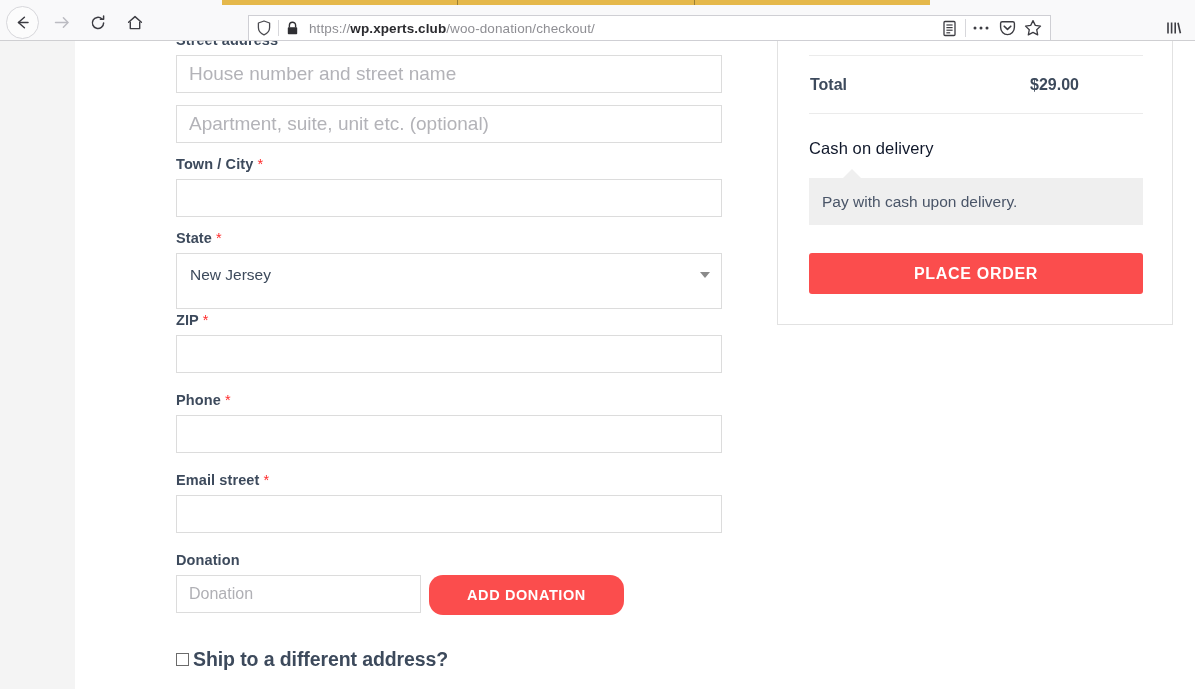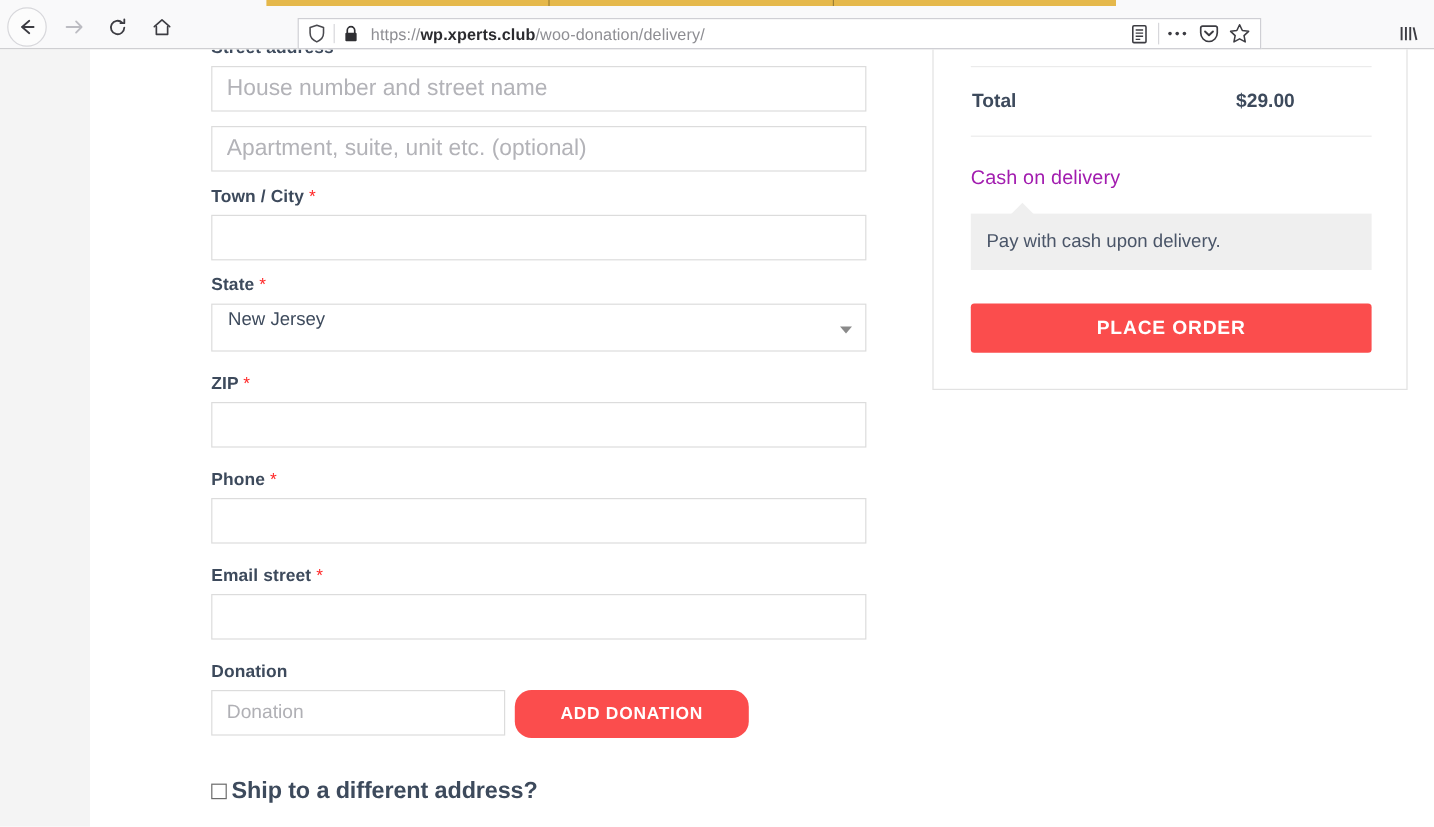--- a/index.html
+++ b/index.html
@@ -185,21 +185,21 @@
   .field-group { margin-bottom: 13px; }
   .field-group.tight { margin-bottom: 12px; }
 
   .select-wrap {
     position: relative;
     width: 546px;
     height: 44px;
   }
   .select-box {
     width: 546px;
-    height: 40px;
+    height: 56px;
     box-sizing: border-box;
     border: 1px solid #dcdcdc;
     background: #ffffff;
     font-size: 15.5px;
     color: #3d4a5c;
     padding: 0 28px 12px 13px;
     display: flex;
     align-items: center;
   }
   .select-caret {
@@ -297,21 +297,21 @@
     color: #3d4a5c;
   }
   #total-value {
     font-size: 16px;
     font-weight: bold;
     color: #3d4a5c;
     margin-right: 61px;
   }
   #payment-method-label {
     font-size: 16.5px;
-    color: #a21caf;
+    color: #0f172a;
     margin-top: 25px;
     margin-bottom: 0;
     letter-spacing: 0.1px;
   }
   #payment-box-wrap {
     position: relative;
     margin-top: 20px;
   }
   #payment-box-arrow {
     position: absolute;
@@ -401,21 +401,21 @@
       <div id="url-separator"></div>
 
       <div id="lock-icon">
         <svg width="13" height="15" viewBox="0 0 13 15">
           <path d="M3.4 6.4 L3.4 4.3 A3.1 3.1 0 0 1 9.6 4.3 L9.6 6.4" fill="none" stroke="#2f2f33" stroke-width="1.4"></path>
           <rect x="1.8" y="6.3" width="9.4" height="7" rx="0.8" fill="#2f2f33"></rect>
         </svg>
       </div>
 
       <div id="url-text">
-        <span class="url-scheme">https://</span><span class="url-host">wp.xperts.club</span><span class="url-path">/woo-donation/delivery/</span>
+        <span class="url-scheme">https://</span><span class="url-host">wp.xperts.club</span><span class="url-path">/woo-donation/checkout/</span>
       </div>
 
       <div id="url-actions">
         <div id="reader-mode-button">
           <svg width="15" height="17" viewBox="0 0 15 17">
             <rect x="2" y="1.5" width="11" height="14" rx="1" fill="none" stroke="#3c3c42" stroke-width="1.3"></rect>
             <line x1="4.4" y1="5" x2="10.6" y2="5" stroke="#3c3c42" stroke-width="1.2"></line>
             <line x1="4.4" y1="7.6" x2="10.6" y2="7.6" stroke="#3c3c42" stroke-width="1.2"></line>
             <line x1="4.4" y1="10.2" x2="10.6" y2="10.2" stroke="#3c3c42" stroke-width="1.2"></line>
             <line x1="4.4" y1="12.8" x2="8.2" y2="12.8" stroke="#3c3c42" stroke-width="1.2"></line>

